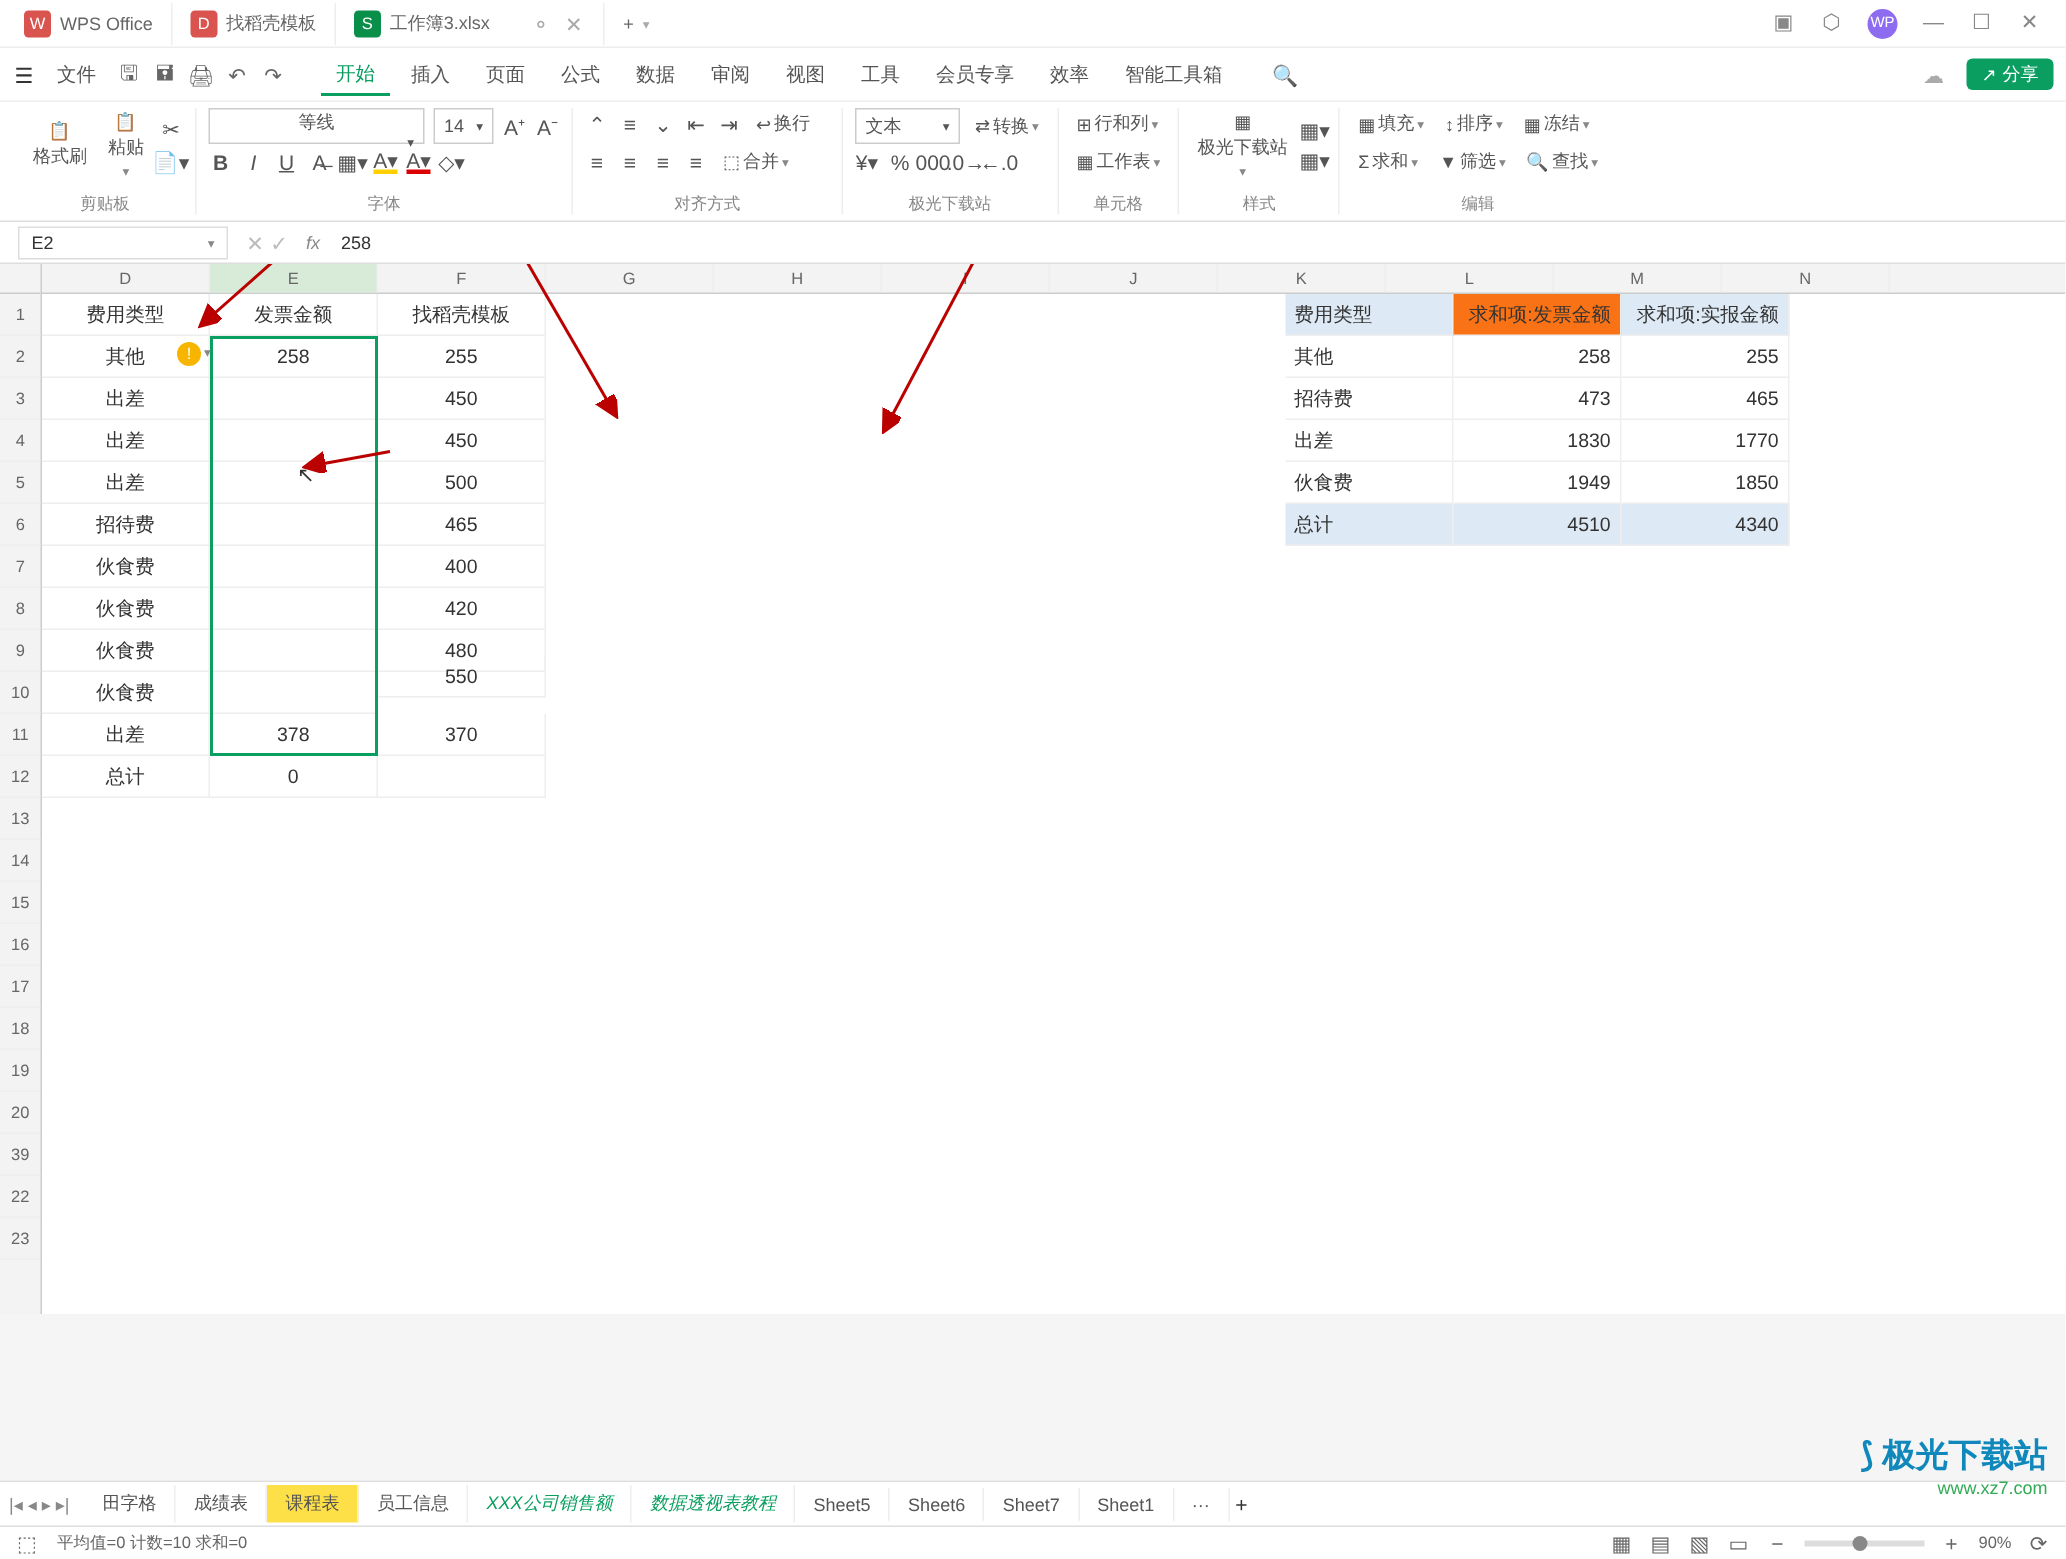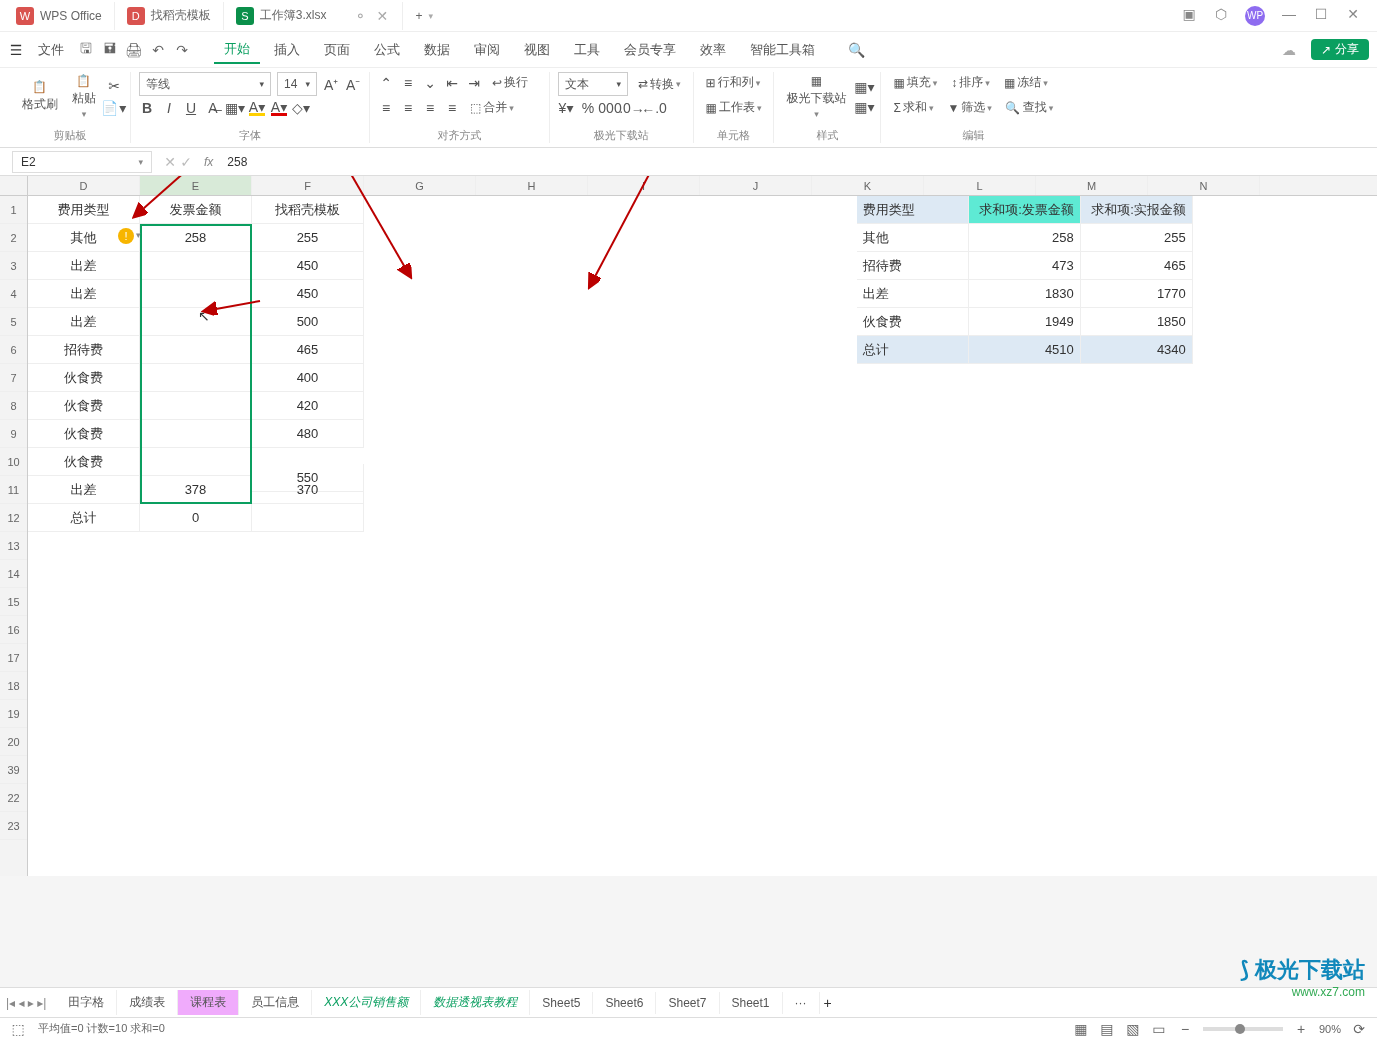--- a/index.html
+++ b/index.html
@@ -45,21 +45,21 @@
 .popup { position:absolute; background:#fff; border:1px solid #ccc; box-shadow:0 2px 8px rgba(0,0,0,.2); width:120px; font-size:12px; z-index:10; }
 .popup .warn { padding:8px 10px; color:#888; line-height:1.5; border-bottom:1px solid #eee; }
 .popup .opt { padding:8px 10px; color:#555; cursor:pointer; }
 .popup .opt.dis { color:#bbb; }
 .popup .video { margin:6px; background:#2a9d7a; color:#fff; border-radius:4px; padding:8px; font-size:11px; }
 .popup .video .vt { display:flex; justify-content:flex-end; gap:4px; padding-top:4px; }
 .pivot-hdr { background:#dde9f4; }
 .sheets { position:absolute; bottom:22px; left:0; width:100%; height:30px; background:#fff; border-top:1px solid #ddd; display:flex; align-items:center; padding:0 6px; font-size:12px; }
 .sheets .nav { display:flex; gap:4px; color:#888; padding-right:10px; }
 .stab { padding:4px 12px; border-right:1px solid #eee; color:#555; }
-.stab.cur { background:#f0abfc; }
+.stab.cur { background:#fde047; }
 .stab.green { color:#0a9f60;font-style:italic; }
 .statusbar { position:absolute; bottom:0; left:0; width:100%; height:22px; background:#fff; border-top:1px solid #ddd; display:flex; align-items:center; padding:0 10px; font-size:11px; color:#666; justify-content:space-between; }
 .arrow { position:absolute; stroke:#b00; stroke-width:2; fill:none; z-index:8; pointer-events:none; }
 .share { background:#0a9f60; color:#fff; padding:2px 10px; border-radius:4px; font-size:12px; display:flex; align-items:center; gap:4px; }
 .wm { position:absolute; right:12px; bottom:40px; font-size:12px; color:#0aa; z-index:20; text-align:right; }
 .wm .logo { font-size:22px; font-weight:bold; color:#18b; }
 </style>
 </head>
 <body>
 
@@ -128,21 +128,21 @@
       <div style="display:flex;flex-direction:column;gap:6px;">
         <span class="ico">✂</span>
         <span class="ico">📄<span class="dd">▾</span></span>
       </div>
     </div>
     <div class="bot">剪贴板</div>
   </div>
   <div class="rgroup" style="min-width:160px;">
     <div style="display:flex;flex-direction:column;gap:4px;">
       <div class="rrow">
-        <div class="sel" style="width:132px;">
+        <div class="sel" style="width:144px;flex-direction:column;">
             <span>等线</span>
             <span style="margin-left:auto;font-size:9px;">▾</span>
           </div>
         <div class="sel" style="width:40px;">
             <span>14</span>
             <span style="margin-left:auto;font-size:9px;">▾</span>
           </div>
         <span class="ico">A⁺</span>
         <span class="ico">A⁻</span>
       </div>
@@ -315,29 +315,29 @@
       <div class="cell " style="left: 112px; top: 168px;"></div>
       <div class="cell " style="left: 224px; top: 168px;">400</div>
       <div class="cell " style="left: 0px; top: 196px;">伙食费</div>
       <div class="cell " style="left: 112px; top: 196px;"></div>
       <div class="cell " style="left: 224px; top: 196px;">420</div>
       <div class="cell " style="left: 0px; top: 224px;">伙食费</div>
       <div class="cell " style="left: 112px; top: 224px;"></div>
       <div class="cell " style="left: 224px; top: 224px;">480</div>
       <div class="cell " style="left: 0px; top: 252px;">伙食费</div>
       <div class="cell " style="left: 112px; top: 252px;"></div>
-      <div class="cell " style="left: 224px; top: 268px;">550</div>
+      <div class="cell " style="left: 224px; top: 241px;">550</div>
       <div class="cell " style="left: 0px; top: 280px;">出差</div>
       <div class="cell " style="left: 112px; top: 280px;">378</div>
       <div class="cell " style="left: 224px; top: 280px;">370</div>
       <div class="cell " style="left: 0px; top: 308px;">总计</div>
       <div class="cell " style="left: 112px; top: 308px;">0</div>
       <div class="cell " style="left: 224px; top: 308px;"></div>
       <div class="cell left pivot-hdr" style="left: 828.8px; top: 0px; background: rgb(221, 233, 244);">费用类型</div>
-      <div class="cell right pivot-hdr" style="left: 940.8px; top: 0px; background: #5eead4;">求和项:发票金额</div>
+      <div class="cell right pivot-hdr" style="left: 940.8px; top: 0px; background: #f97316;">求和项:发票金额</div>
       <div class="cell right pivot-hdr" style="left: 1052.8px; top: 0px; background: rgb(221, 233, 244);">求和项:实报金额</div>
       <div class="cell left" style="left: 828.8px; top: 28px;">其他</div>
       <div class="cell right" style="left: 940.8px; top: 28px;">258</div>
       <div class="cell right" style="left: 1052.8px; top: 28px;">255</div>
       <div class="cell left" style="left: 828.8px; top: 56px;">招待费</div>
       <div class="cell right" style="left: 940.8px; top: 56px;">473</div>
       <div class="cell right" style="left: 1052.8px; top: 56px;">465</div>
       <div class="cell left" style="left: 828.8px; top: 84px;">出差</div>
       <div class="cell right" style="left: 940.8px; top: 84px;">1830</div>
       <div class="cell right" style="left: 1052.8px; top: 84px;">1770</div>

